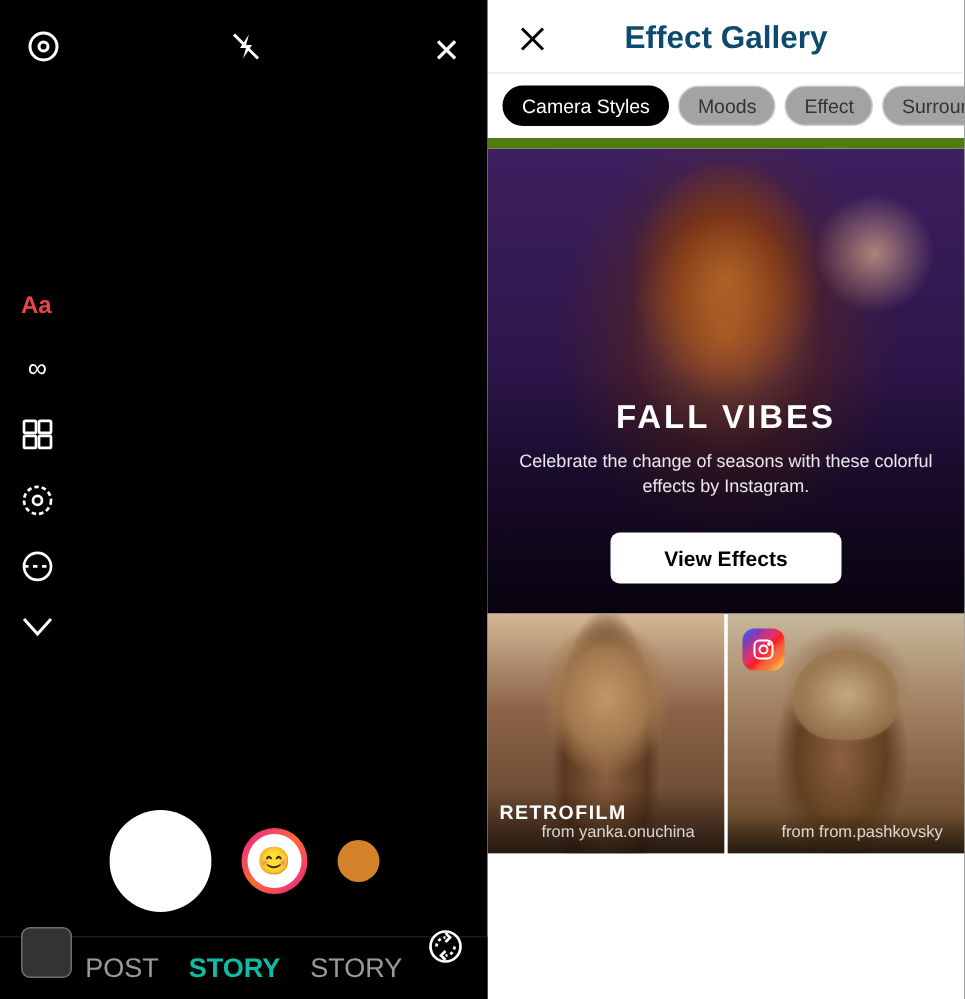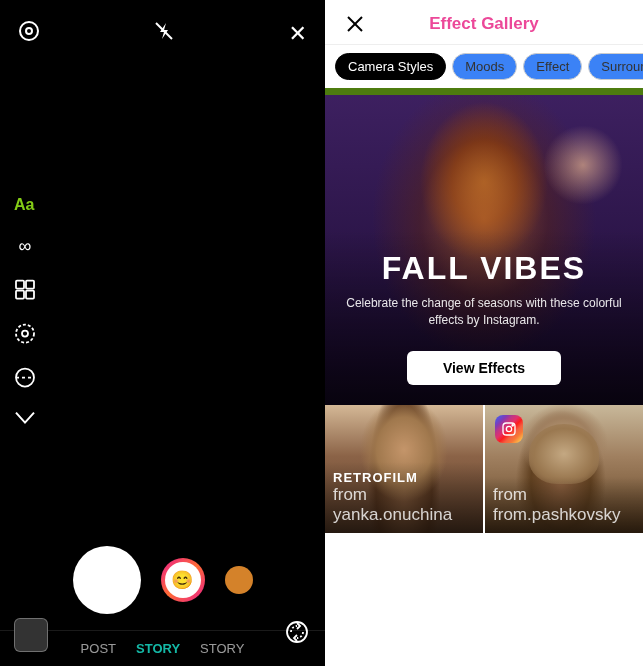--- a/index.html
+++ b/index.html
@@ -51,21 +51,21 @@
     .camera-tool {
       color: #fff;
       font-size: 20px;
       cursor: pointer;
       display: flex;
       align-items: center;
       justify-content: center;
     }
 
     .camera-tool-text {
-      color: #84cc16;
+      color: #ef4444;
       font-size: 16px;
       font-weight: 600;
       cursor: pointer;
     }
 
     .camera-bottom {
       position: absolute;
       bottom: 0;
       left: 0;
       right: 0;
@@ -128,21 +128,21 @@
     }
 
     .camera-mode-bar .modes {
       display: flex;
       gap: 20px;
       align-items: center;
     }
 
     .mode-label {
       color: rgba(255,255,255,0.6);
-      font-size: 13px;
+      font-size: 18px;
       font-weight: 500;
       cursor: pointer;
     }
 
     .mode-label.active {
       color: #14b8a6;
       font-weight: 700;
     }
 
     .camera-gallery-thumb {
@@ -188,44 +188,44 @@
       color: #000;
       font-size: 18px;
       cursor: pointer;
       width: 28px;
       display: flex;
       align-items: center;
       justify-content: center;
     }
 
     .gallery-title {
-      font-size: 17px;
+      font-size: 21px;
       font-weight: 600;
-      color: #ec4899;
+      color: #0c4a6e;
       flex: 1;
       text-align: center;
     }
 
     .gallery-tabs {
       display: flex;
       padding: 8px 10px;
       gap: 6px;
       overflow: hidden;
       border-bottom: 7px solid #4d7c0f;
     }
 
     .gallery-tab {
       padding: 5px 12px;
       border-radius: 20px;
       border: 1px solid #ccc;
       font-size: 13px;
       color: #333;
       cursor: pointer;
       white-space: nowrap;
-      background: #3b82f6;
+      background: #a3a3a3;
     }
 
     .gallery-tab.active {
       background: #000;
       color: #fff;
       border-color: #000;
     }
 
     .gallery-content {
       flex: 1;
@@ -252,21 +252,21 @@
       bottom: 0;
       left: 0;
       right: 0;
       padding: 20px 16px;
       background: linear-gradient(transparent, rgba(0,0,0,0.7));
       text-align: center;
     }
 
     .feature-title {
       color: #fff;
-      font-size: 32px;
+      font-size: 22px;
       font-weight: 800;
       letter-spacing: 2px;
       text-transform: uppercase;
       margin-bottom: 8px;
     }
 
     .feature-desc {
       color: rgba(255,255,255,0.9);
       font-size: 12px;
       line-height: 1.4;
@@ -286,21 +286,21 @@
 
     
     .effects-grid {
       display: grid;
       grid-template-columns: 1fr 1fr;
       gap: 2px;
     }
 
     .effect-thumb {
       position: relative;
-      height: 128px;
+      height: 160px;
       overflow: hidden;
       cursor: pointer;
     }
 
     .effect-thumb-left {
       background: linear-gradient(160deg, #c8a882 0%, #d4b896 30%, #8b6347 60%, #5c3d28 100%);
     }
 
     .effect-thumb-right {
       background: linear-gradient(160deg, #c8b89a 0%, #d4c4a8 30%, #a08060 60%, #604020 100%);
@@ -319,22 +319,23 @@
       color: #fff;
       font-size: 13px;
       font-weight: 700;
       text-transform: uppercase;
       letter-spacing: 1px;
       display: block;
     }
 
     .effect-author {
       color: rgba(255,255,255,0.8);
-      font-size: 17px;
+      font-size: 11px;
       display: block;
+      margin-left: 28px;
     }
 
     
     .thumb-left-person {
       width: 100%;
       height: 100%;
       background:
         radial-gradient(ellipse 55px 65px at 50% 35%, #c4956a 0%, #a0784d 50%, transparent 80%),
         radial-gradient(ellipse 40px 120px at 50% 65%, #8b6040 0%, #5a3820 70%, transparent 90%),
         linear-gradient(180deg, #d4b896 0%, #8b6347 40%, #5c3d28 100%);

